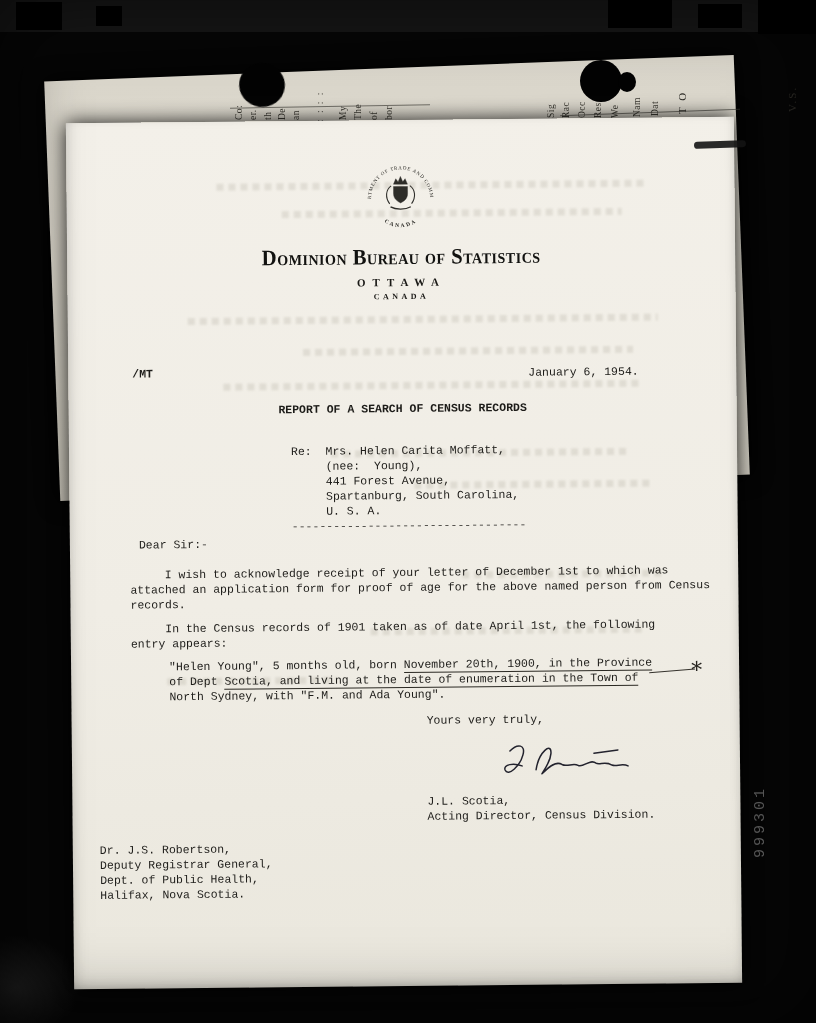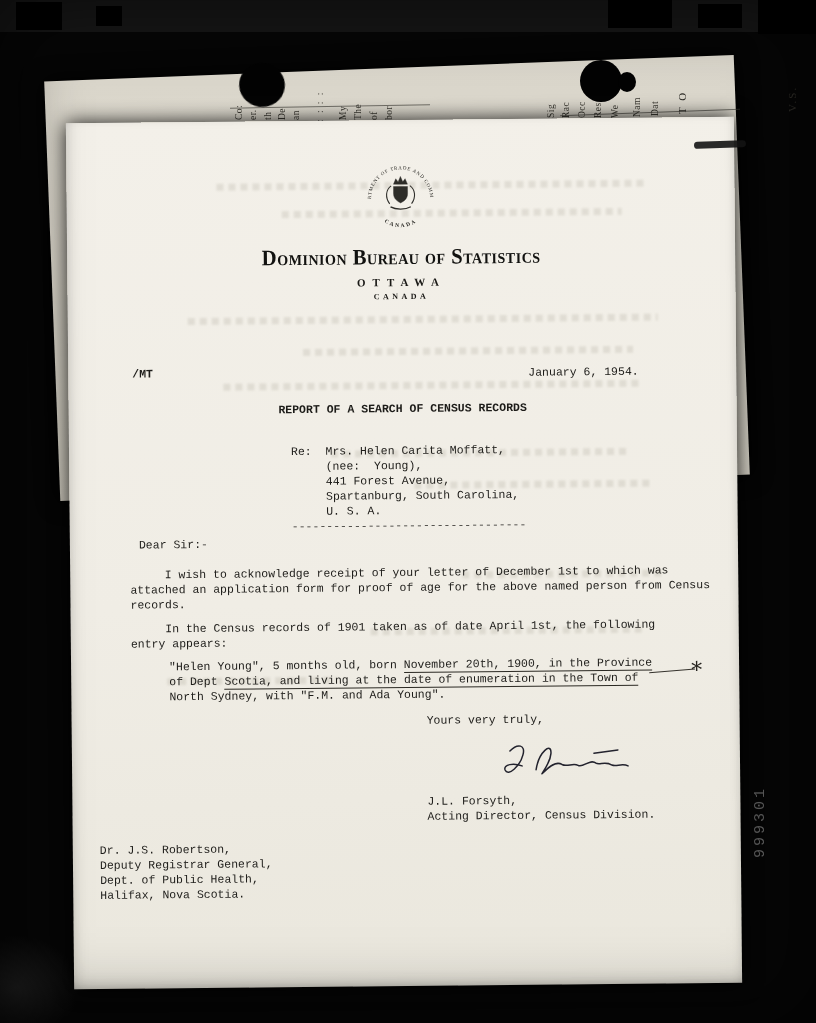--- a/index.html
+++ b/index.html
@@ -173,21 +173,21 @@
     <div class="abs mono" style="left:355px;top:593px;">Yours very truly,</div>
 
     <div class="abs" style="left:420px;top:620px;width:150px;height:46px;" aria-label="JL Forsyth">
       <svg class="sig" width="150" height="46" viewBox="0 0 150 46">
         <path d="M18,12 C26,4 34,6 31,16 C28,27 16,38 13,31 C11,25 22,24 30,27"></path>
         <path d="M44,31 C47,13 60,3 59,15 C58,26 46,39 51,34 C57,28 64,22 70,26 C75,29 81,24 86,27 C91,30 98,20 104,25 C107,27 114,23 120,27 C124,29 130,25 136,28"></path>
         <path d="M102,15 L126,12"></path>
       </svg>
     </div>
 
-    <div class="abs mono" style="left:355px;top:674px;">J.L. Forsyth,</div>
+    <div class="abs mono" style="left:355px;top:674px;">J.L. Scotia,</div>
     <div class="abs mono" style="left:355px;top:689px;">Acting Director, Census Division.</div>
 
     <div class="abs" style="left:27px;top:720px;">
       <div class="mono">Dr. J.S. Robertson,</div>
       <div class="mono">Deputy Registrar General,</div>
       <div class="mono">Dept. of Public Health,</div>
       <div class="mono">Halifax, Nova Scotia.</div>
     </div>
 
   </div>

